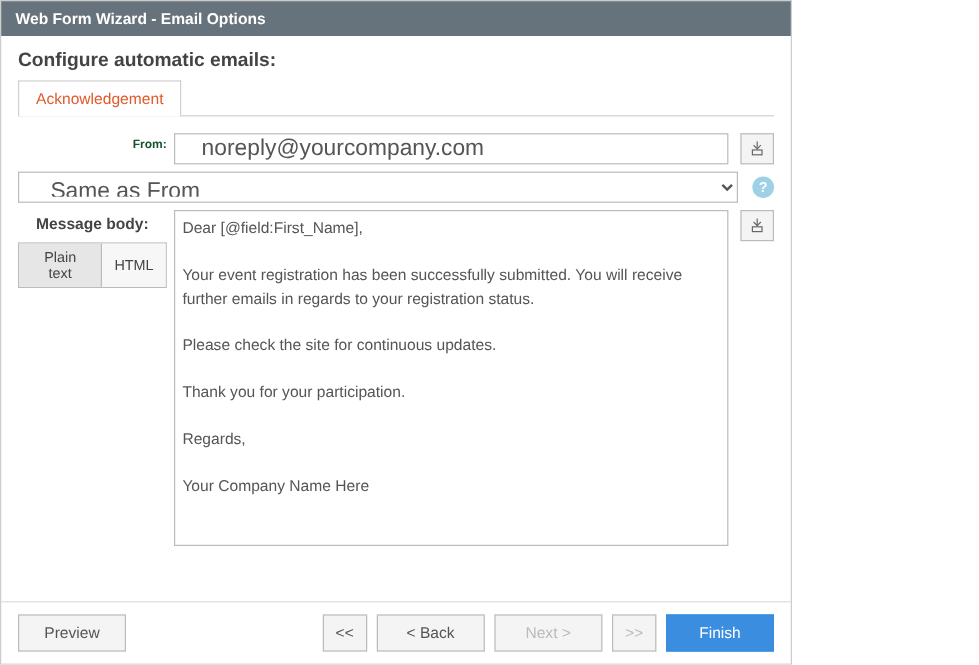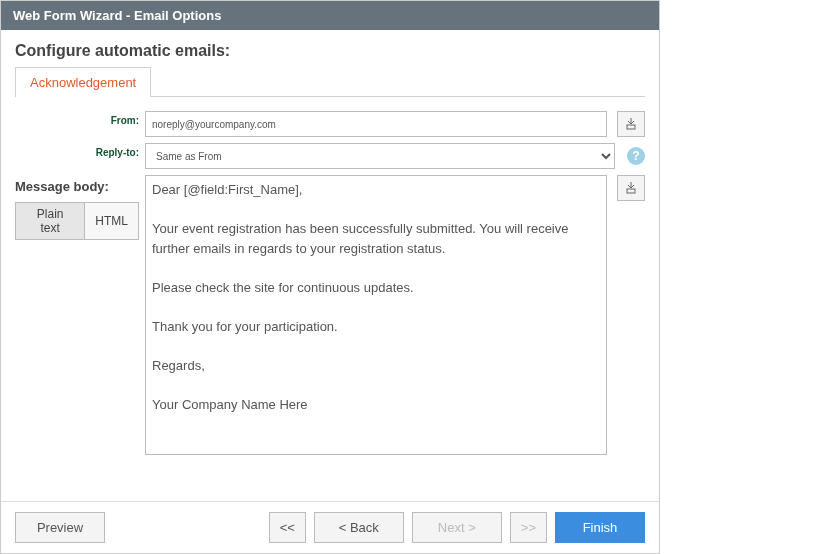--- a/index.html
+++ b/index.html
@@ -66,23 +66,23 @@
       font-weight: bold;
       color: #14532d;
     }
     .form-field {
       flex: 1;
       display: flex;
       align-items: flex-start;
     }
     input[type="text"], select {
       width: 100%;
-      padding: 4px 6px;
-      border: 1px solid #bbb;
-      font-size: 10px;
+      padding: 4px 22px;
+      border: 1px solid #bbb;
+      font-size: 19px;
       color: #555;
       font-family: inherit;
       height: 26px;
     }
     select {
       background: #fff;
     }
     textarea {
       width: 100%;
       height: 280px;
@@ -118,21 +118,21 @@
       align-items: center;
       justify-content: center;
       margin-left: 12px;
       margin-top: 4px;
       flex-shrink: 0;
     }
     .body-left-column {
       width: 130px;
       display: flex;
       flex-direction: column;
-      align-items: flex-start;
+      align-items: center;
       padding-right: 6px;
     }
     .body-label {
       font-size: 13px;
       font-weight: bold;
       color: #444;
       padding-top: 4px;
       margin-bottom: 8px;
     }
     .format-toggle {
@@ -216,21 +216,20 @@
         <button class="insert-btn">
           <svg width="14" height="14" viewBox="0 0 14 14">
             <rect x="3" y="8" width="8" height="4" fill="none" stroke="#666" stroke-width="1"></rect>
             <path d="M7 1 L7 6 M4 4 L7 7 L10 4" fill="none" stroke="#666" stroke-width="1"></path>
           </svg>
         </button>
       </div>
     </div>
 
     <div class="form-row">
-      <div class="form-label">Reply-to:</div>
       <div class="form-field">
         <select>
           <option>Same as From</option>
         </select>
         <div class="help-icon">?</div>
       </div>
     </div>
 
 
     <div class="form-row">

